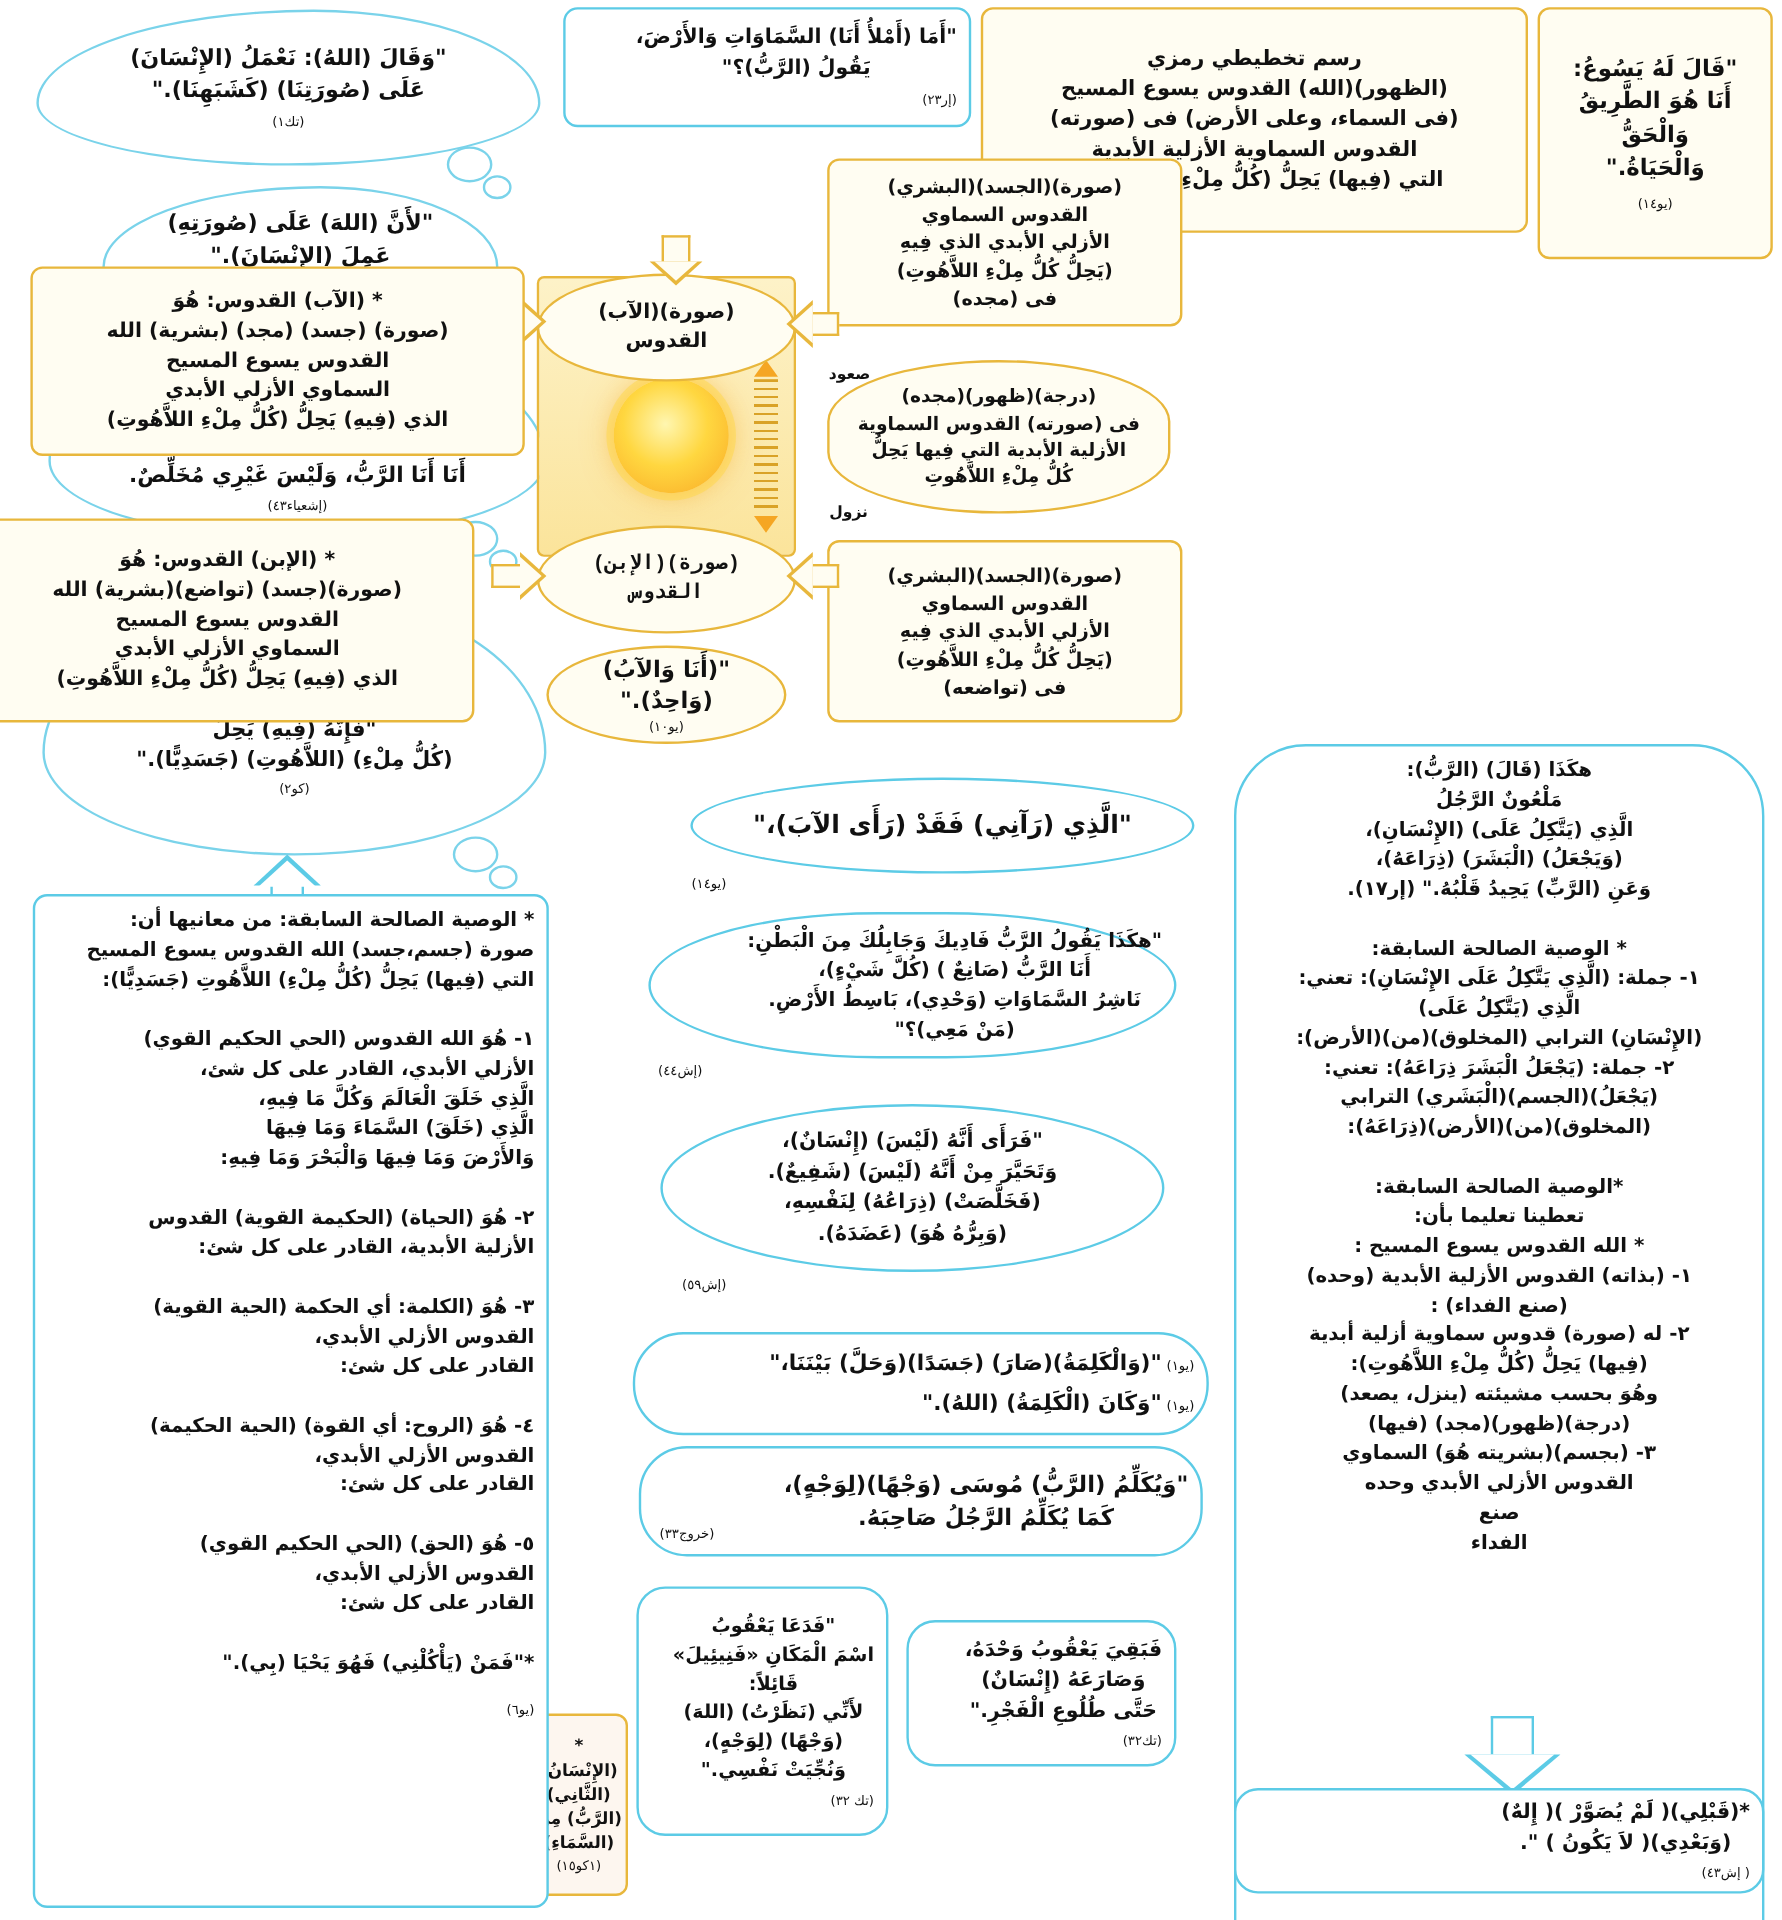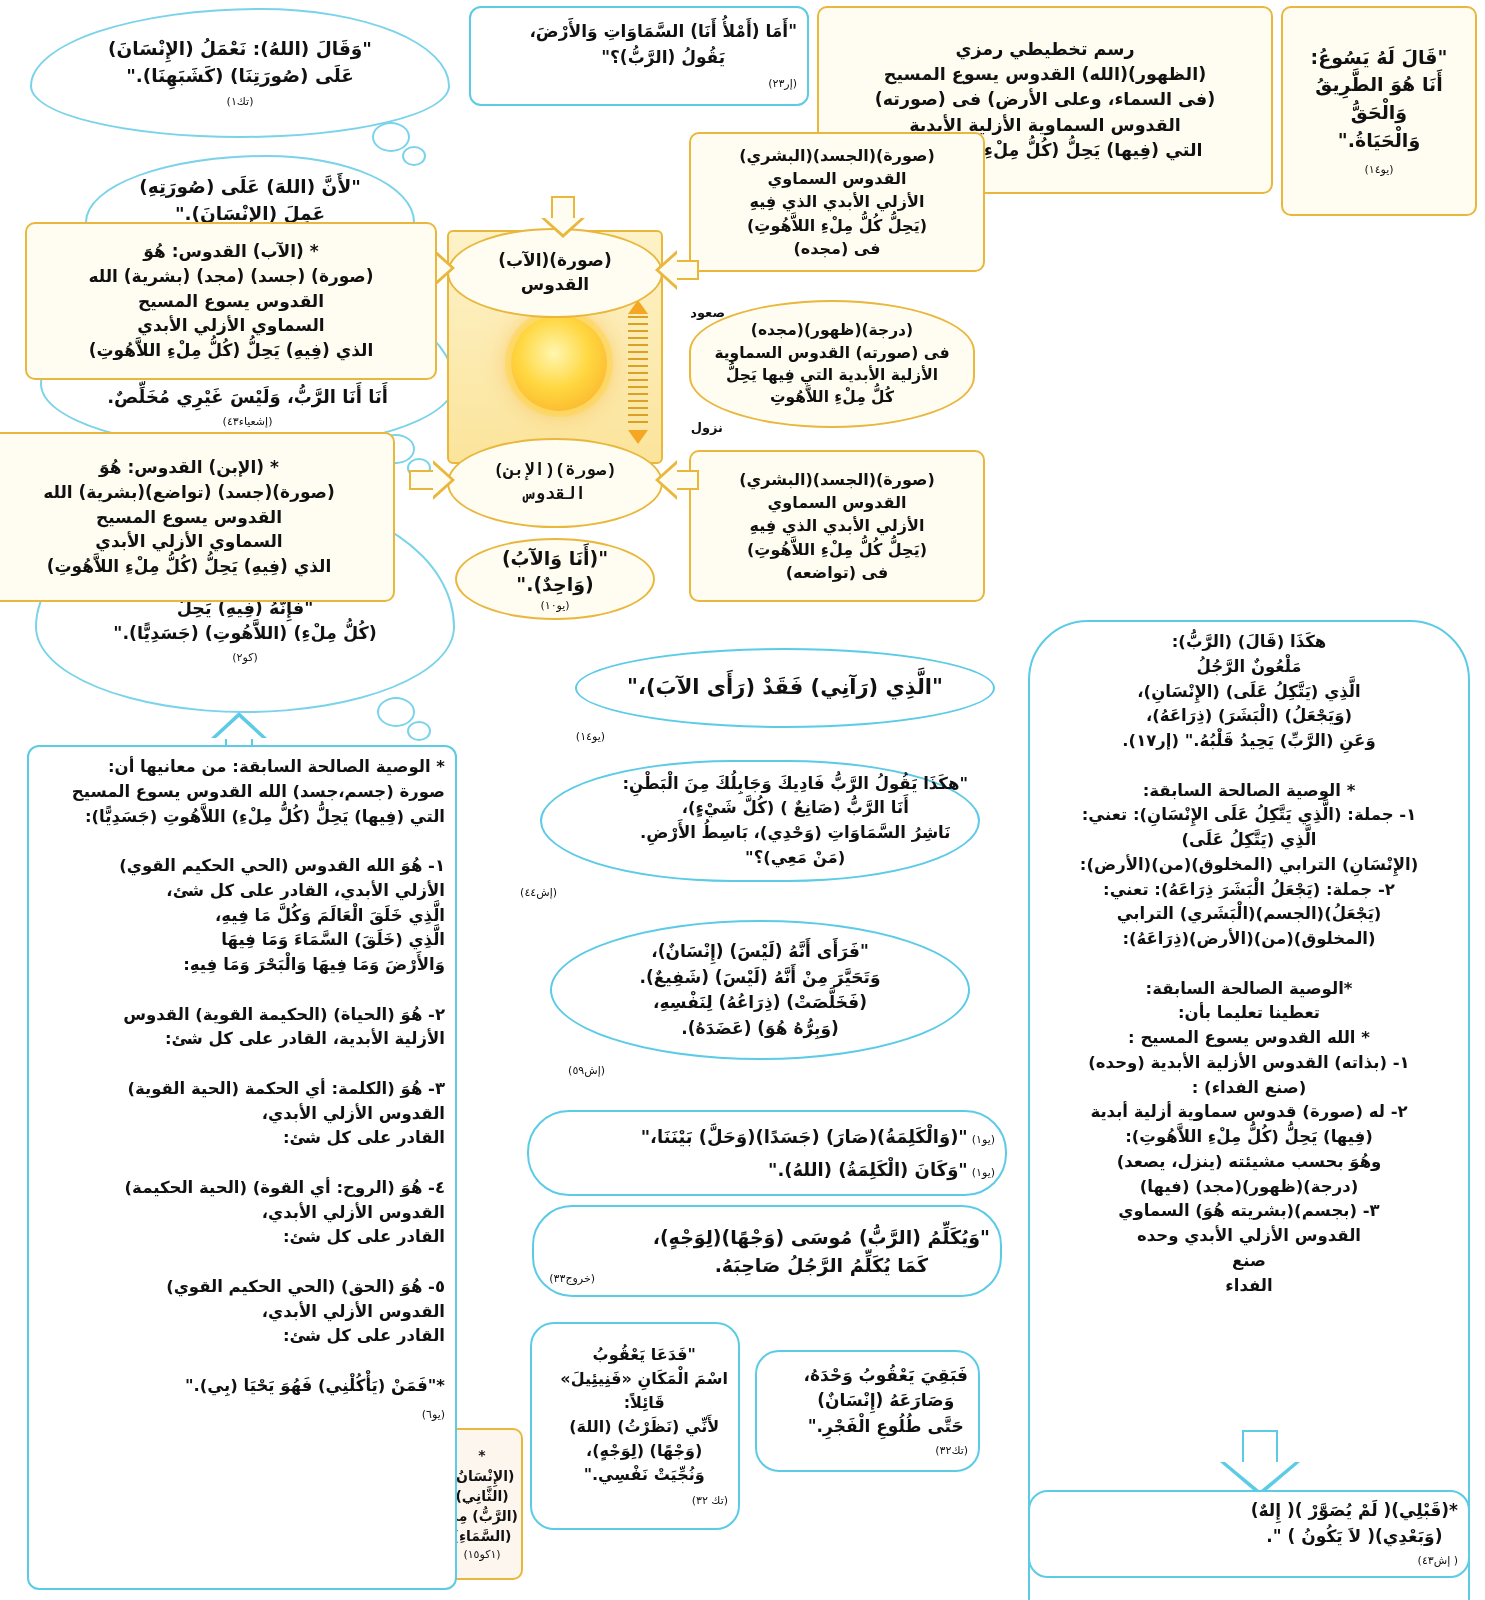--- a/index.html
+++ b/index.html
@@ -233,21 +233,21 @@
   <div class="txt">"الَّذِي (رَآنِي) فَقَدْ (رَأَى الآبَ)،"</div>
 </div>
 <div class="node ref" style="top:730px;right:880px;">(يو١٤)</div>
 
 <div class="node box-blue" style="top:760px;right:505px;width:440px;height:122px;flex-direction:column;font-size:16.5px;font-weight:bold;border-radius:48%/55%;justify-content:center;">
   <div class="txt">"هكَذَا يَقُولُ الرَّبُّ فَادِيكَ وَجَابِلُكَ مِنَ الْبَطْنِ:
 أَنَا الرَّبُّ (صَانِعٌ ) (كُلَّ شَيْءٍ)،
 نَاشِرُ السَّمَاوَاتِ (وَحْدِي)، بَاسِطُ الأَرْضِ.
 (مَنْ مَعِي)؟"</div>
 </div>
-<div class="node ref" style="top:886px;right:928px;">(إش٤٤)</div>
+<div class="node ref" style="top:886px;right:900px;">(إش٤٤)</div>
 
 <div class="node ellipse-blue" style="top:920px;right:515px;width:420px;height:140px;flex-direction:column;font-size:17px;">
   <div class="txt">"فَرَأَى أَنَّهُ (لَيْسَ) (إِنْسَانٌ)،
 وَتَحَيَّرَ مِنْ أَنَّهُ (لَيْسَ) (شَفِيعٌ).
 (فَخَلَّصَتْ) (ذِرَاعُهُ) لِنَفْسِهِ،
 (وَبِرُّهُ هُوَ) (عَضَدَهُ).</div>
 </div>
 <div class="node ref" style="top:1064px;right:880px;">(إش٥٩)</div>
 
 <div class="node box-blue" style="top:1110px;right:478px;width:480px;height:86px;flex-direction:column;justify-content:center;font-size:18px;font-weight:bold;border-radius:42px;">
@@ -312,21 +312,21 @@
 
 ٤- هُوَ (الروح: أي القوة) (الحية الحكيمة)
 القدوس الأزلي الأبدي،
 القادر على كل شئ:
 
 ٥- هُوَ (الحق) (الحي الحكيم القوي)
 القدوس الأزلي الأبدي،
 القادر على كل شئ:
 
 *"فَمَنْ (يَأْكُلْنِي) فَهُوَ يَحْيَا (بِي)."</div>
-  <div class="ref" style="align-self:flex-start;margin-top:8px;">(يو٦)</div>
+  <div class="ref" style="align-self:flex-start;margin-top:18px;">(يو٦)</div>
 </div>
 
 <div class="node box-blue" style="top:620px;right:15px;width:442px;height:1048px;flex-direction:column;justify-content:flex-start;font-size:16.5px;text-align:center;font-weight:bold;border-radius:60px 60px 24px 24px;">
   <div class="txt" style="width:100%;">هكَذَا (قَالَ) (الرَّبُّ):
 مَلْعُونٌ الرَّجُلُ
 الَّذِي (يَتَّكِلُ عَلَى) (الإِنْسَانِ)،
 (وَيَجْعَلُ) (الْبَشَرَ) (ذِرَاعَهُ)،
 وَعَنِ (الرَّبِّ) يَحِيدُ قَلْبُهُ." (إر١٧).
 
 * الوصية الصالحة السابقة:

